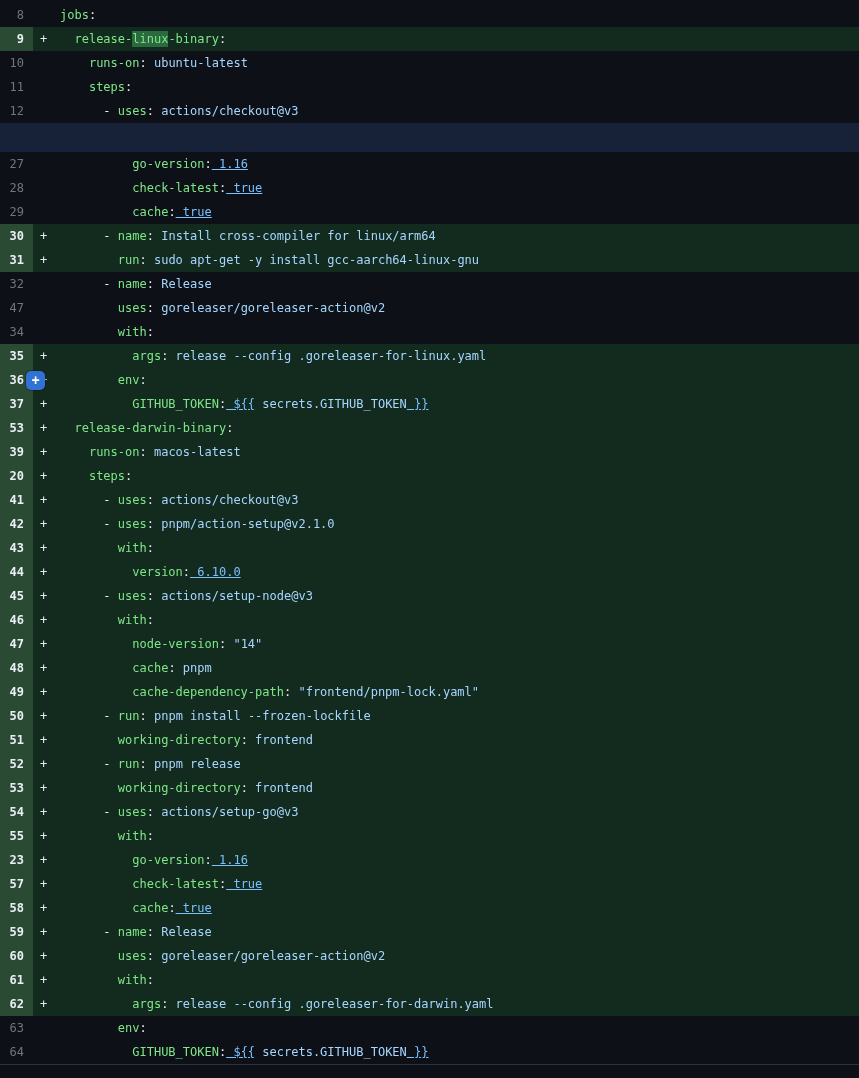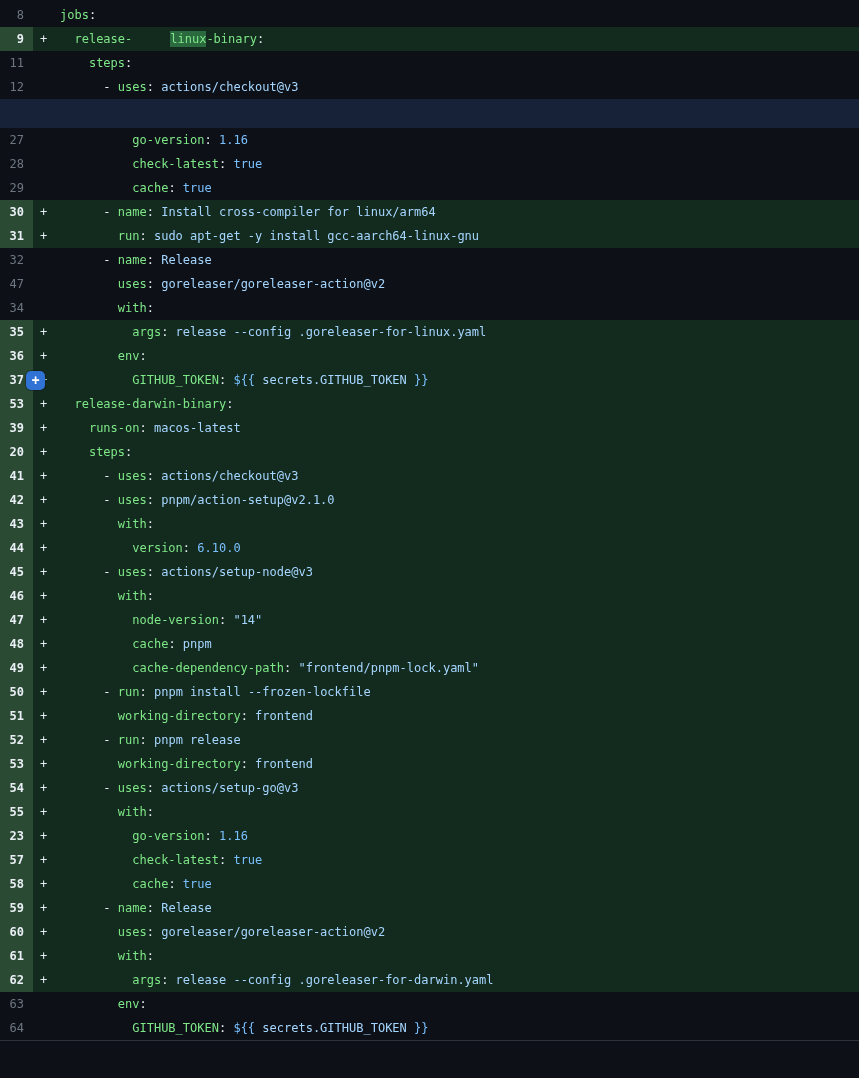--- a/index.html
+++ b/index.html
@@ -31,23 +31,23 @@
   .row.expand{height:29px;background:var(--expand);cursor:pointer;}
   .num{
     flex:none;width:33px;text-align:right;padding-right:9px;
     color:var(--num);font-size:12px;cursor:pointer;user-select:none;
   }
   .row.add .num{background:var(--added-gutter);color:var(--num-added);font-weight:600;}
   .marker{flex:none;width:21px;text-align:center;color:var(--plain);user-select:none;}
   .code{flex:1;white-space:pre;padding-left:6px;color:var(--plain);}
   .tok-key{color:var(--key);}
   .tok-str{color:var(--str);}
-  .tok-const{color:var(--const);}
+  .tok-const{color:var(--const);text-decoration:underline;}
   .tok-plain{color:var(--plain);}
-  .tok-keyhl{color:var(--key);background:var(--word-hl);border-radius:0;padding:1px 0;margin-left:38px;}
+  .tok-keyhl{color:var(--key);background:var(--word-hl);border-radius:0;padding:1px 0;}
   .add-comment{
     position:absolute;left:26px;top:0;width:19px;height:19px;
     background:var(--btn);color:#ffffff;border:none;border-radius:5px;
     font-family:"Liberation Sans",sans-serif;font-size:14px;font-weight:700;
     line-height:17px;text-align:center;padding:0;cursor:pointer;
     box-shadow:0 0 0 1px rgba(13,17,23,.35);
   }
   .bottom-border{border-top:1px solid var(--border);height:13px;background:var(--bg);}
 </style>
 </head>
@@ -59,20 +59,25 @@
         <div class="num">8</div>
         <div class="marker"></div>
         <div class="code"><span class="tok-plain"></span><span class="tok-key">jobs</span><span class="tok-plain">:</span></div>
       </div>
       <div class="row add">
         <div class="num">9</div>
         <div class="marker">+</div>
         <div class="code"><span class="tok-plain">  </span><span class="tok-key">release-</span><span class="tok-keyhl">linux</span><span class="tok-key">-binary</span><span class="tok-plain">:</span></div>
       </div>
       <div class="row ctx">
+        <div class="num">10</div>
+        <div class="marker"></div>
+        <div class="code"><span class="tok-plain">    </span><span class="tok-key">runs-on</span><span class="tok-plain">:</span><span class="tok-str"> ubuntu-latest</span></div>
+      </div>
+      <div class="row ctx">
         <div class="num">11</div>
         <div class="marker"></div>
         <div class="code"><span class="tok-plain">    </span><span class="tok-key">steps</span><span class="tok-plain">:</span></div>
       </div>
       <div class="row ctx">
         <div class="num">12</div>
         <div class="marker"></div>
         <div class="code"><span class="tok-plain">      </span><span class="tok-plain">- </span><span class="tok-key">uses</span><span class="tok-plain">:</span><span class="tok-str"> actions/checkout@v3</span></div>
       </div>
       <div class="row expand"></div>

